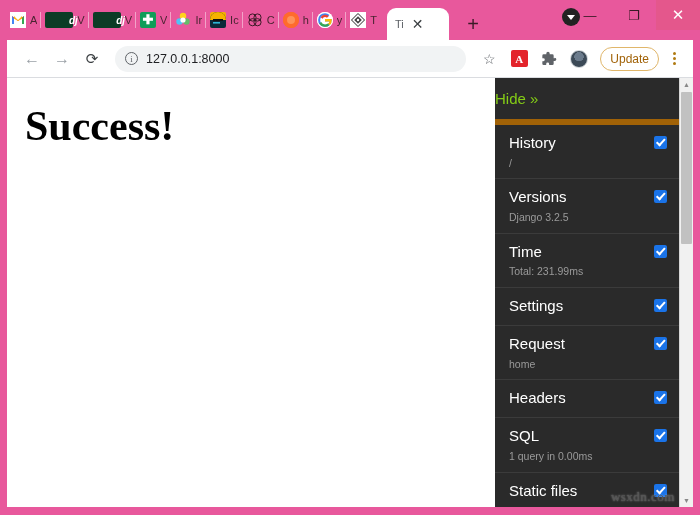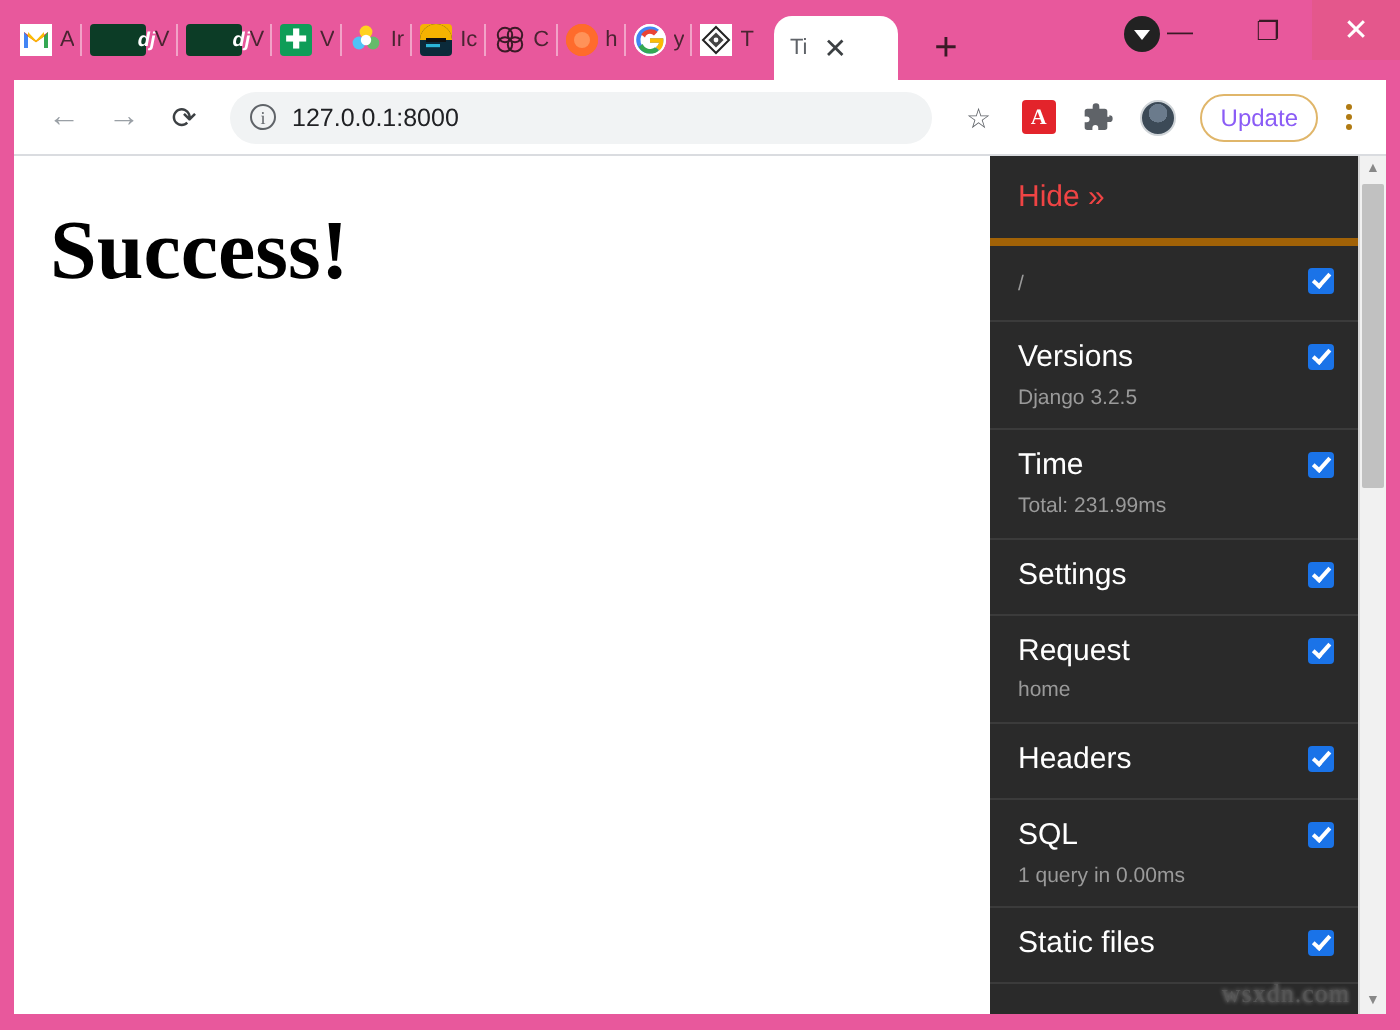--- a/index.html
+++ b/index.html
@@ -188,21 +188,21 @@
   .puzzle-icon { color: #5f6368; font-size: 15px; }
   .avatar-icon {
     width: 18px; height: 18px; border-radius: 50%;
     background: radial-gradient(circle at 50% 35%, #6b7b8c 0 35%, #3c4a57 36% 100%);
     border: 1px solid #cfd4d8;
   }
   .update-btn {
     height: 24px;
     border: 1px solid #e0b66a;
     border-radius: 12px;
-    color: #8b5cf6;
+    color: #a16207;
     font-size: 12px;
     display: flex; align-items: center;
     padding: 0 9px;
     margin-left: 4px;
     white-space: nowrap;
   }
   .kebab {
     width: 22px; height: 24px;
     display: flex; flex-direction: column;
     align-items: center; justify-content: center; gap: 2px;
@@ -238,24 +238,24 @@
     width: 198px;
     flex: 0 0 198px;
     background: #2a2a2a;
     color: #fff;
     display: flex;
     position: relative;
     overflow: hidden;
   }
   .ddt-list { flex: 1 1 auto; }
   .ddt-hide {
-    padding: 12px 14px;
+    padding: 12px 0;
     font-size: 15px;
-    color: #ef4444;
-    border-bottom: 4px solid #a16207;
+    color: #84cc16;
+    border-bottom: 6px solid #a16207;
   }
   .ddt-panel {
     padding: 9px 14px 9px 14px;
     border-bottom: 1px solid #3b3b3b;
     position: relative;
     min-height: 38px;
   }
   .ddt-title {
     font-size: 15px;
     color: #fff;
@@ -476,20 +476,21 @@
     <div class="page">
       <h1>Success!</h1>
     </div>
 
     <div class="ddt">
       <div class="ddt-list">
 
         <div class="ddt-hide">Hide »</div>
 
         <div class="ddt-panel">
+          <div class="ddt-title">History</div>
           <div class="ddt-sub">/</div>
           <span class="ddt-check"></span>
         </div>
 
         <div class="ddt-panel">
           <div class="ddt-title">Versions</div>
           <div class="ddt-sub">Django 3.2.5</div>
           <span class="ddt-check"></span>
         </div>
 

